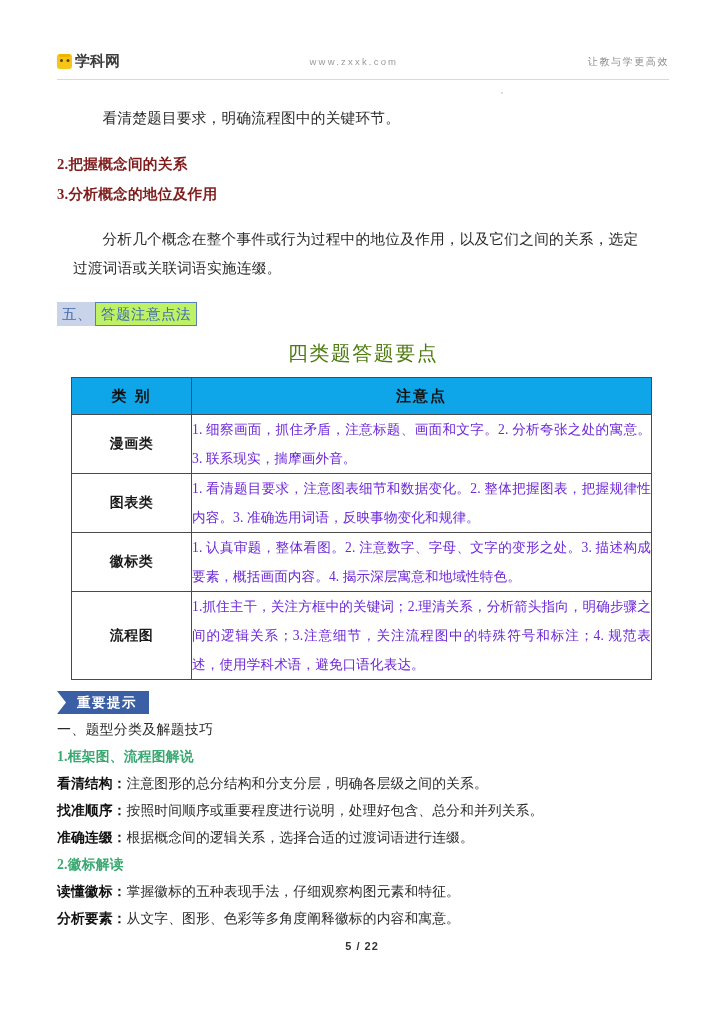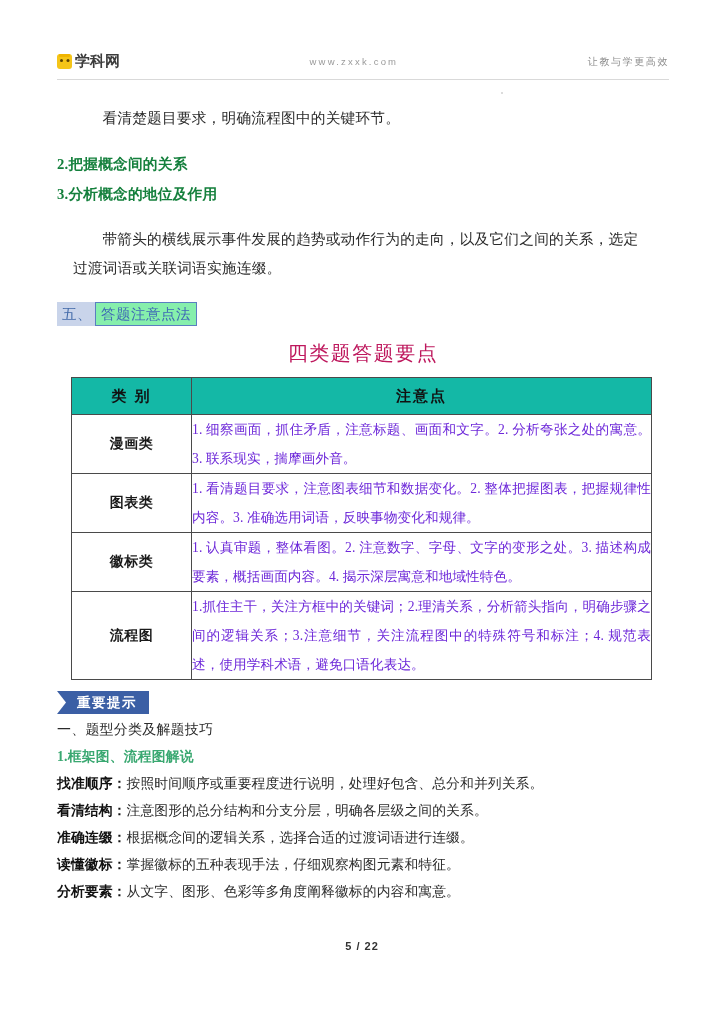--- a/index.html
+++ b/index.html
@@ -103,21 +103,21 @@
     line-height: 29px;
     color: #2b2b2b;
     margin: 16px;
     text-indent: 2em;
     letter-spacing: 0.2px;
   }
   .h-num {
     font-size: 14.7px;
     line-height: 30px;
     font-weight: bold;
-    color: #15803d;
+    color: #7f1d1d;
     margin: 0;
     text-indent: 0;
     letter-spacing: 0.2px;
   }
 
   
   .section-tag {
     margin-top: 3px;
     display: inline-flex;
     align-items: stretch;
@@ -126,54 +126,54 @@
   .section-tag-num {
     background: #c9d4ea;
     color: #4169a8;
     font-size: 14.5px;
     line-height: 24px;
     padding: 0 3px 0 5px;
     letter-spacing: 0.5px;
   }
   .section-tag-box {
     border: 1px solid #5a7fc0;
-    background: #86efac;
+    background: #bef264;
     color: #3f69b5;
     font-size: 14.5px;
     line-height: 22px;
     padding: 0 5px;
     box-sizing: border-box;
     letter-spacing: 0.5px;
   }
 
   
   .table-title {
     text-align: center;
     font-size: 20px;
-    color: #be185d;
+    color: #4d7c0f;
     font-family: "Liberation Sans", sans-serif;
     margin: 14px 0 10px 0;
     letter-spacing: 1.5px;
   }
 
   
   .points-table {
     border-collapse: collapse;
     width: 580px;
     margin-left: 14px;
     table-layout: fixed;
   }
   .points-table th,
   .points-table td {
     border: 1px solid #4a4a4a;
     padding: 0;
     vertical-align: middle;
   }
   .points-table th {
-    background: #14b8a6;
+    background: #0ea5e9;
     font-family: "Liberation Sans", sans-serif;
     font-weight: bold;
     font-size: 15px;
     color: #111111;
     height: 36px;
     text-align: center;
     letter-spacing: 2px;
   }
   .col-cat { width: 120px; }
   .col-points { width: 460px; }
@@ -293,21 +293,21 @@
 
   <div class="content">
 
     <p class="para">看清楚题目要求，明确流程图中的关键环节。</p>
 
     <p class="h-num">2.把握概念间的关系</p>
 
 
     <p class="h-num">3.分析概念的地位及作用</p>
 
-    <p class="para">带箭头的横线展示事件发展的趋势或动作行为的走向，以及它们之间的关系，选定过渡词语或关联词语实施连缀。</p>
+    <p class="para">分析几个概念在整个事件或行为过程中的地位及作用，以及它们之间的关系，选定过渡词语或关联词语实施连缀。</p>
 
     <div class="section-tag">
       <span class="section-tag-num">五、</span>
       <span class="section-tag-box">答题注意点法</span>
     </div>
 
     
     <div class="table-title">四类题答题要点</div>
 
     
@@ -345,29 +345,30 @@
     
     <div class="badge-row">
       <span class="badge">重要提示</span>
     </div>
 
     <p class="sec-h1">一、题型分类及解题技巧</p>
 
     <p class="sec-h2">1.框架图、流程图解说</p>
 
     <p class="sec-line">
+      <b>看清结构：</b><span>注意图形的总分结构和分支分层，明确各层级之间的关系。</span>
+    </p>
+    <p class="sec-line">
       <b>找准顺序：</b><span>按照时间顺序或重要程度进行说明，处理好包含、总分和并列关系。</span>
     </p>
     <p class="sec-line">
-      <b>看清结构：</b><span>注意图形的总分结构和分支分层，明确各层级之间的关系。</span>
-    </p>
-    <p class="sec-line">
       <b>准确连缀：</b><span>根据概念间的逻辑关系，选择合适的过渡词语进行连缀。</span>
     </p>
 
+    <p class="sec-h2">2.徽标解读</p>
 
     <p class="sec-line">
       <b>读懂徽标：</b><span>掌握徽标的五种表现手法，仔细观察构图元素和特征。</span>
     </p>
     <p class="sec-line">
       <b>分析要素：</b><span>从文字、图形、色彩等多角度阐释徽标的内容和寓意。</span>
     </p>
 
   </div>
 

